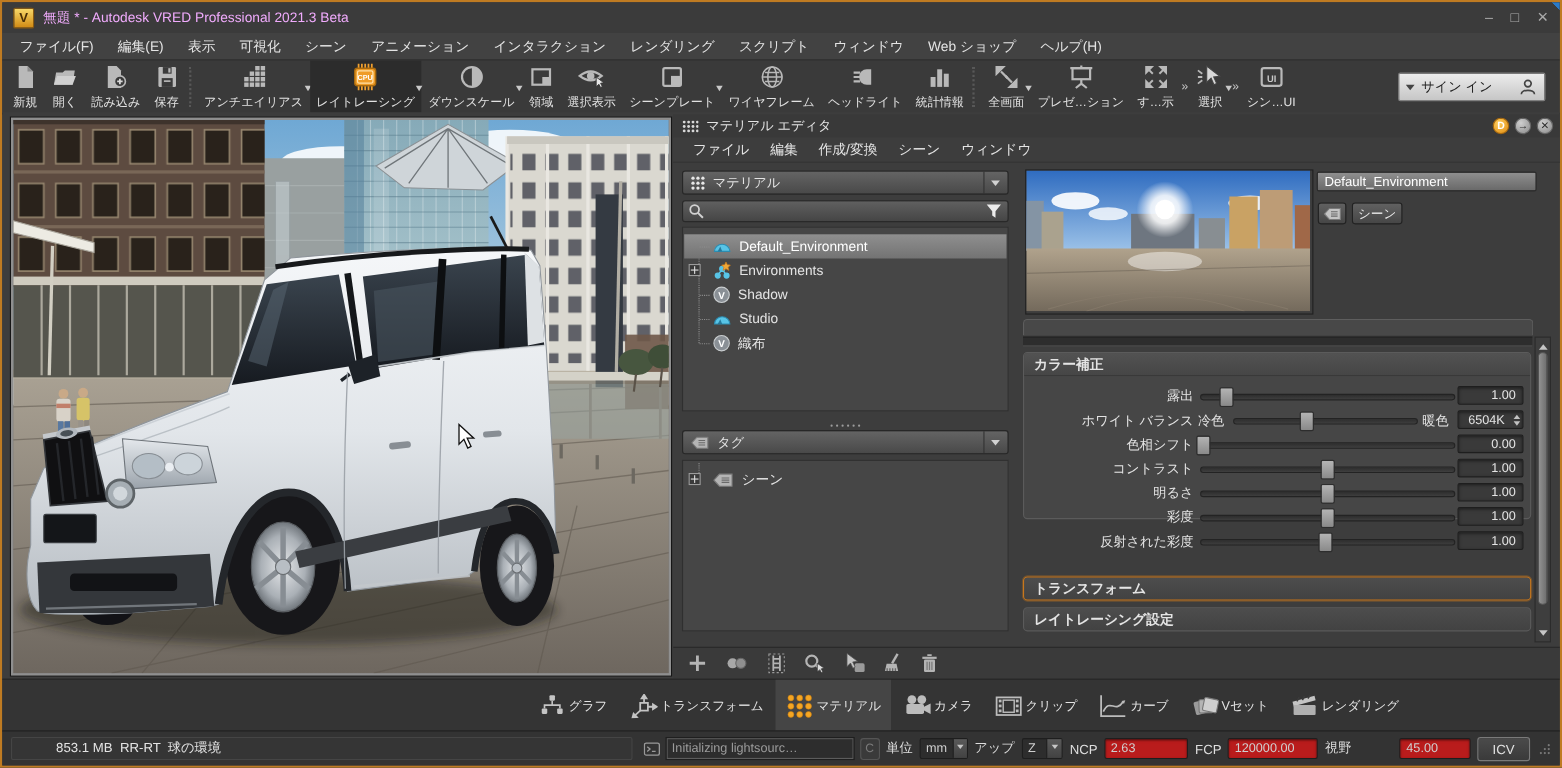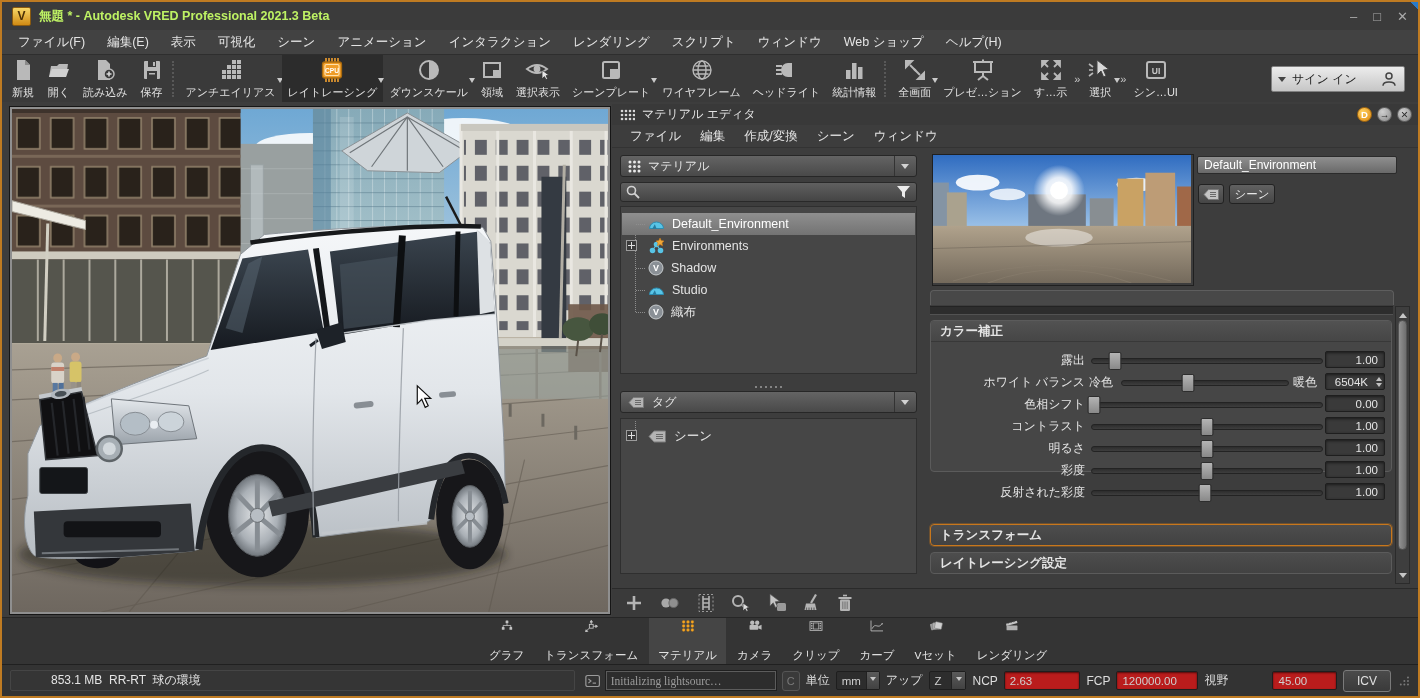--- a/index.html
+++ b/index.html
@@ -4,21 +4,21 @@
 <style>
   html,body{margin:0;padding:0;background:#666;}
   .win{position:relative;width:1420px;height:698px;box-sizing:border-box;background:#3d3d3d;
        border:2px solid #bf7b22;overflow:hidden;font-family:"Liberation Sans","DejaVu Sans",sans-serif;color:#e4e4e4;}
   .corner-accent{position:absolute;top:0;right:0;width:12px;height:12px;
        background:linear-gradient(225deg,#2a7ac8 30%,transparent 31%);z-index:50;}
   
   .titlebar{position:absolute;left:0;top:0;right:0;height:28px;background:#3b3b3b;display:flex;align-items:center;gap:8px;padding:0 10px;}
   .vlogo{width:17px;height:17px;border-radius:2px;background:linear-gradient(180deg,#f8d868,#d08a14);
          display:flex;align-items:center;justify-content:center;color:#4a2f06;font-weight:bold;font-size:12px;border:1px solid #8a5a10;}
-  .title{font-size:12.5px;color:#bef264;font-weight:bold;}
+  .title{font-size:12.5px;color:#f0abfc;}
   .wctl{margin-left:auto;display:flex;gap:16px;color:#ababab;font-size:13px;}
   .wctl span{cursor:default;}
   
   .menubar{position:absolute;top:28px;left:0;right:0;height:24px;background:#424242;display:flex;align-items:center;gap:22px;padding:0 16px;font-size:12.5px;}
   
   .toolbar{position:absolute;top:52px;left:0;right:0;height:48px;background:#3a3a3a;border-top:1px solid #2e2e2e;border-bottom:1px solid #242424;
            display:flex;align-items:stretch;padding:0 3px;}
   .tbi{display:flex;flex-direction:column;align-items:center;justify-content:flex-end;gap:2px;padding:2px 6px 3px;position:relative;}
   .tbi .ic{height:27px;display:flex;align-items:center;}
   .tbi .lb{font-size:11px;color:#e2e2e2;white-space:nowrap;}
@@ -82,26 +82,26 @@
   .spinner .u{width:0;height:0;border:3px solid transparent;border-bottom:4px solid #c2c2c2;}
   .spinner .dn{width:0;height:0;border:3px solid transparent;border-top:4px solid #c2c2c2;}
   .vscroll{position:absolute;width:15px;background:#3e3e3e;border:1px solid #2b2b2b;box-sizing:border-box;}
   .vthumb{position:absolute;left:2px;right:2px;border-radius:6px;background:linear-gradient(90deg,#929292,#6e6e6e);border:1px solid #555;}
   .sbtn{position:absolute;left:0;right:0;height:12px;display:flex;align-items:center;justify-content:center;}
   .tri-up{width:0;height:0;border:4px solid transparent;border-bottom:5px solid #c6c6c6;}
   .tri-dn{width:0;height:0;border:4px solid transparent;border-top:5px solid #c6c6c6;}
   .me-tools{position:absolute;left:0;right:0;top:486px;height:28px;background:#3a3a3a;border-top:1px solid #2a2a2a;display:flex;align-items:center;gap:14px;padding:0 12px;}
   
   .modulebar{position:absolute;top:615px;left:0;right:0;height:47px;background:#343434;border-top:1px solid #262626;display:flex;align-items:stretch;padding-left:478px;gap:2px;}
-  .mbi{display:flex;flex-direction:column;align-items:center;justify-content:center;gap:16px;padding:2px 9px;font-size:11.5px;white-space:nowrap;font-family:Liberation Mono, monospace;}
+  .mbi{display:flex;flex-direction:row;align-items:center;justify-content:center;gap:2px;padding:2px 9px;font-size:11.5px;white-space:nowrap;}
   .mbi.on{background:#454545;}
   
   .statusbar{position:absolute;top:662px;left:0;right:0;bottom:0;background:#333;border-top:1px solid #202020;display:flex;align-items:center;gap:6px;padding:0 8px;font-size:12px;}
   .meminfo{width:624px;height:21px;border:1px solid #454545;border-radius:2px;background:#353535;display:flex;align-items:center;padding-left:40px;box-sizing:border-box;white-space:pre;}
-  .console{width:188px;height:19px;background:#2d2d2d;border:1px solid #5c5c5c;outline:1px solid #1f1f1f;font-family:Liberation Serif, serif;
+  .console{width:188px;height:19px;background:#2d2d2d;border:1px solid #5c5c5c;outline:1px solid #1f1f1f;font-family:Liberation Sans, sans-serif;
            font-size:11.5px;color:#9c9c9c;display:flex;align-items:center;padding:0 4px;box-sizing:border-box;white-space:nowrap;overflow:hidden;}
   .cbtn{width:18px;height:18px;border:1px solid #555;border-radius:3px;color:#7a7a7a;background:#3a3a3a;display:flex;align-items:center;justify-content:center;font-size:11px;}
   .slb{color:#dedede;white-space:nowrap;}
   .sfield{height:19px;background:#b91c1c;border:1px solid #1e1e1e;box-shadow:inset 0 1px 2px rgba(0,0,0,.6);border-radius:2px;display:flex;align-items:center;
           padding:0 5px;font-size:11.5px;color:#cfcfcf;box-sizing:border-box;}
   .sdrop{height:19px;background:#2d2d2d;border:1px solid #1e1e1e;border-radius:2px;display:flex;align-items:center;box-sizing:border-box;color:#cfcfcf;font-size:11.5px;}
   .sdrop .val{padding:0 5px;flex:1;}
   .sdrop .db{width:13px;align-self:stretch;background:linear-gradient(#5a5a5a,#424242);border-left:1px solid #222;display:flex;align-items:center;justify-content:center;}
   .icv{width:52px;height:20px;border:1px solid #7a7a7a;border-radius:3px;background:linear-gradient(#4b4b4b,#3a3a3a);display:flex;align-items:center;justify-content:center;font-size:12px;color:#e0e0e0;}
   .grip{margin-left:2px;}

